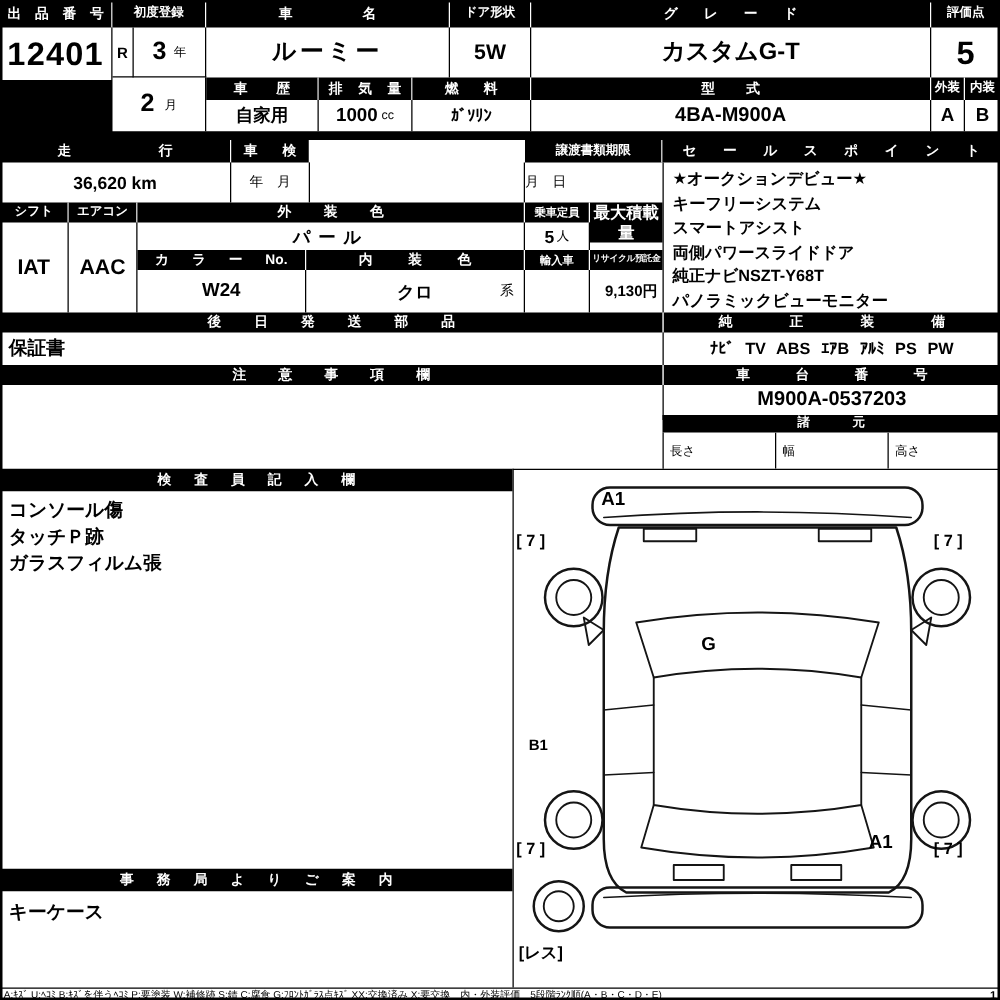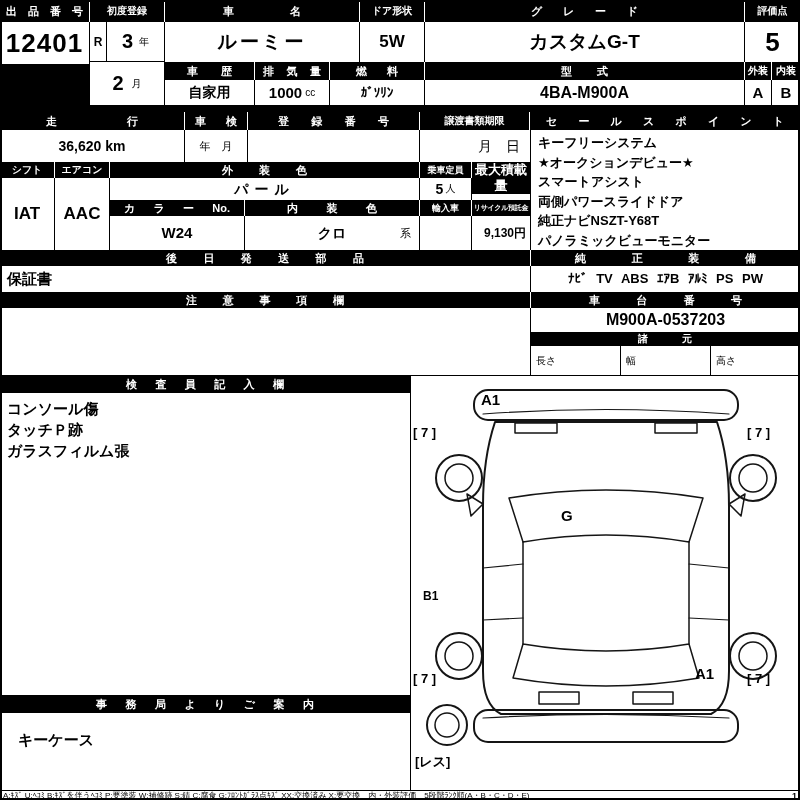--- a/index.html
+++ b/index.html
@@ -65,32 +65,31 @@
   </div>
   <div class="c tc b brk" style="left:330px;top:80px;width:95px;height:25px;line-height:25px;font-size:13px">ｶﾞｿﾘﾝ</div>
   <div class="c tc b brk" style="left:425px;top:80px;width:320px;height:25px;line-height:25px;font-size:16px">4BA-M900A</div>
   <div class="c tc b brk" style="left:745px;top:80px;width:27px;height:25px;line-height:25px;font-size:15px">A</div>
   <div class="c tc b" style="left:772px;right:0;top:80px;height:25px;line-height:25px;font-size:15px">B</div>
 
   <div class="c fill" style="left:0;top:105px;right:0;height:7px"></div>
 
   <div class="c bh j brw" style="left:0;top:112px;width:185px;height:18px;line-height:18px;padding:0 46px">走行</div>
   <div class="c bh j brw" style="left:185px;top:112px;width:63px;height:18px;line-height:18px;padding:0 10px">車検</div>
-  <div class="c bh j brw" style="left:248px;top:112px;width:172px;height:18px;line-height:18px;padding:0 30px">登録番号</div>
   <div class="c bh tc brw" style="left:420px;top:112px;width:110px;height:18px;line-height:18px;font-size:10px">譲渡書類期限</div>
   <div class="c bh j" style="left:530px;right:0;top:112px;height:18px;line-height:18px;padding:0 16px">セールスポイント</div>
 
   <div class="c tc b brk" style="left:0;top:130px;width:185px;height:32px;line-height:32px;font-size:14px">36,620 km</div>
   <div class="c tc brk" style="left:185px;top:130px;width:63px;height:32px;line-height:32px;font-size:11px">年　月</div>
   <div class="c brk" style="left:248px;top:130px;width:172px;height:32px;line-height:32px"></div>
-  <div class="c" style="left:420px;top:130px;width:110px;height:32px;line-height:32px;font-size:14px;text-align:right;padding-right:10px">月　日</div>
+  <div class="c" style="left:420px;top:130px;width:110px;height:32px;line-height:32px;font-size:11px;padding-right:10px">月　日</div>
 
   <div class="c blk" style="left:530px;right:0;top:130px;height:120px;padding:3px 0 0 7px">
+    <div class="sp">★オークションデビュー★</div>
     <div class="sp">キーフリーシステム</div>
-    <div class="sp">★オークションデビュー★</div>
     <div class="sp">スマートアシスト</div>
     <div class="sp">両側パワースライドドア</div>
     <div class="sp">純正ナビNSZT-Y68T</div>
     <div class="sp">パノラミックビューモニター</div>
   </div>
 
   <div class="c bh tc brw" style="left:0;top:162px;width:55px;height:16px;line-height:16px;font-size:10px">シフト</div>
   <div class="c bh tc brw" style="left:55px;top:162px;width:55px;height:16px;line-height:16px;font-size:10px">エアコン</div>
   <div class="c bh j brw" style="left:110px;top:162px;width:310px;height:16px;line-height:16px;padding:0 112px">外装色</div>
   <div class="c bh tc brw" style="left:420px;top:162px;width:52px;height:16px;line-height:16px;font-size:9px">乗車定員</div>
@@ -197,21 +196,21 @@
     <div class="mark" style="left:12px;top:214px;font-size:12px">B1</div>
     <div class="mark" style="left:284px;top:290px;font-size:15px">A1</div>
     <div class="mark" style="left:2px;top:50px;font-size:13px">[ 7 ]</div>
     <div class="mark" style="left:336px;top:50px;font-size:13px">[ 7 ]</div>
     <div class="mark" style="left:2px;top:296px;font-size:13px">[ 7 ]</div>
     <div class="mark" style="left:336px;top:296px;font-size:13px">[ 7 ]</div>
     <div class="mark" style="left:4px;top:379px;font-size:13px">[レス]</div>
   </div>
 
   <div class="c bh j" style="left:0;top:695px;width:410px;height:18px;line-height:18px;padding:0 96px">事務局よりご案内</div>
-  <div class="c b" style="left:0;top:713px;width:410px;height:77px;font-size:15px;padding:18px">キーケース</div>
+  <div class="c b" style="left:0;top:713px;width:410px;height:77px;font-size:15px;padding:7px">キーケース</div>
 
   <div class="c btk" style="left:0;right:0;top:790px;height:10px;display:flex;align-items:center;justify-content:space-between;padding:0 3px">
     <span style="font-size:8px;white-space:nowrap">A:ｷｽﾞ U:ﾍｺﾐ B:ｷｽﾞを伴うﾍｺﾐ P:要塗装 W:補修跡 S:錆 C:腐食 G:ﾌﾛﾝﾄｶﾞﾗｽ点ｷｽﾞ XX:交換済み X:要交換　内・外装評価　5段階ﾗﾝｸ順(A・B・C・D・E)</span>
     <span class="b" style="font-size:9px">1</span>
   </div>
 
   <div class="c" style="left:0;top:0;right:0;bottom:0;border:2px solid #000;z-index:9;pointer-events:none"></div>
 </div>
 
 </body></html>

